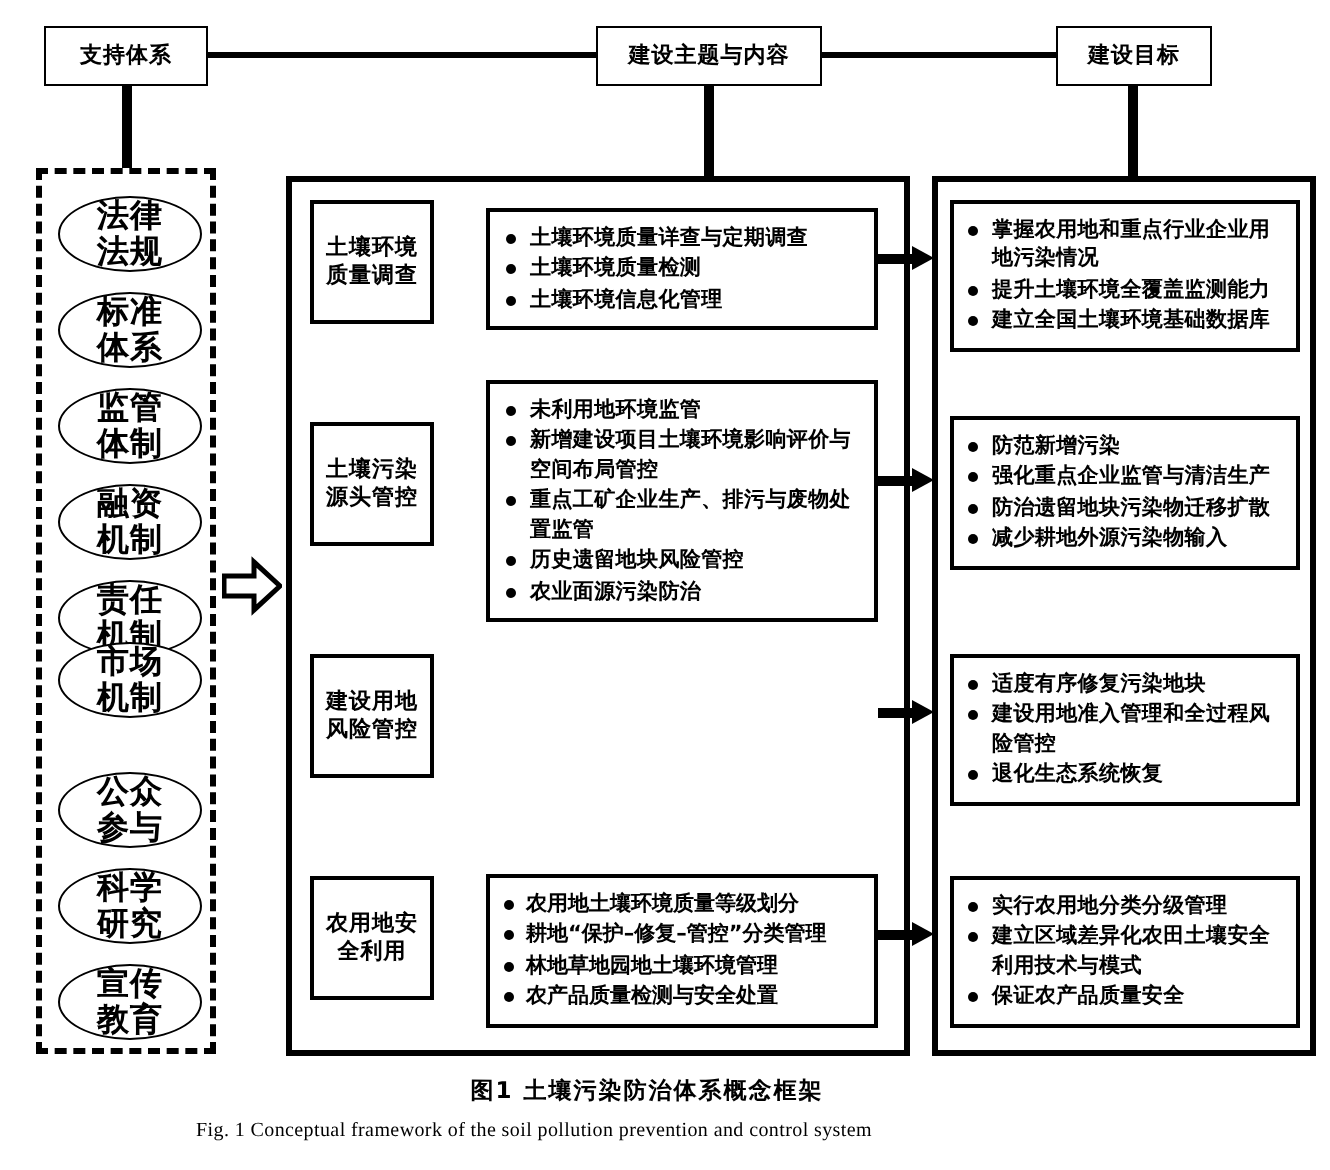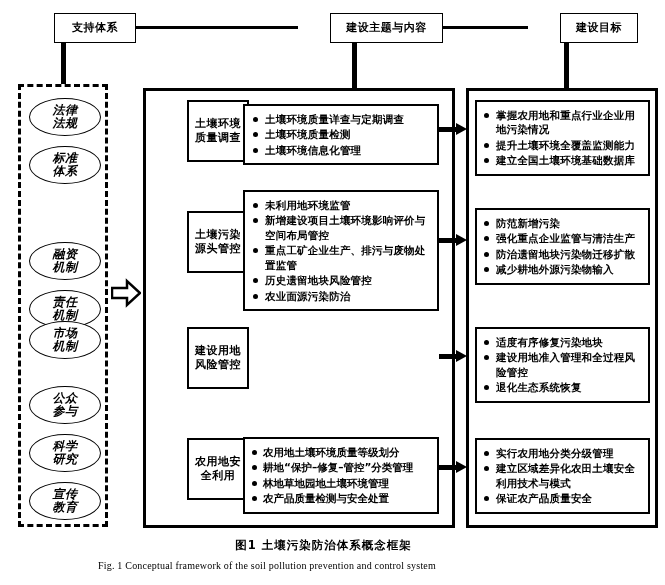--- a/index.html
+++ b/index.html
@@ -20,21 +20,20 @@
   .box{
     position:absolute;
     box-sizing:border-box;
     background:#fff;
     border:1.5px solid #000;
     display:flex;
     align-items:center;
     justify-content:center;
     text-align:center;
     line-height:1.25;
-    margin-left:32px;
   }
   .thickline{position:absolute;background:#000;}
   .container-outline{
     position:absolute;
     box-sizing:border-box;
     border:3px solid #000;
     background:#fff;
   }
 
   
@@ -75,25 +74,24 @@
     width:72px;
     height:38px;
     box-sizing:border-box;
     border:1.6px solid #000;
     border-radius:50%;
     background:#fff;
     display:flex;
     flex-direction:column;
     align-items:center;
     justify-content:center;
-    font-size:12px;
+    font-size:16px;
     font-weight:bold;
     line-height:1.12;
     letter-spacing:0.5px;
-    font-style:italic;
   }
 
   
   #block-arrow{
     position:absolute;
     left:111px; top:278px;
     width:30px; height:30px;
     z-index:5;
   }
 
@@ -220,20 +218,24 @@
 
   <div id="support-panel">
     <div class="ellipse" style="top:11px">
       <span>法律</span>
       <span>法规</span>
     </div>
     <div class="ellipse" style="top:59px">
       <span>标准</span>
       <span>体系</span>
     </div>
+    <div class="ellipse" style="top:107px">
+      <span>监管</span>
+      <span>体制</span>
+    </div>
     <div class="ellipse" style="top:155px">
       <span>融资</span>
       <span>机制</span>
     </div>
     <div class="ellipse" style="top:203px">
       <span>责任</span>
       <span>机制</span>
     </div>
     <div class="ellipse" style="top:234px">
       <span>市场</span>

